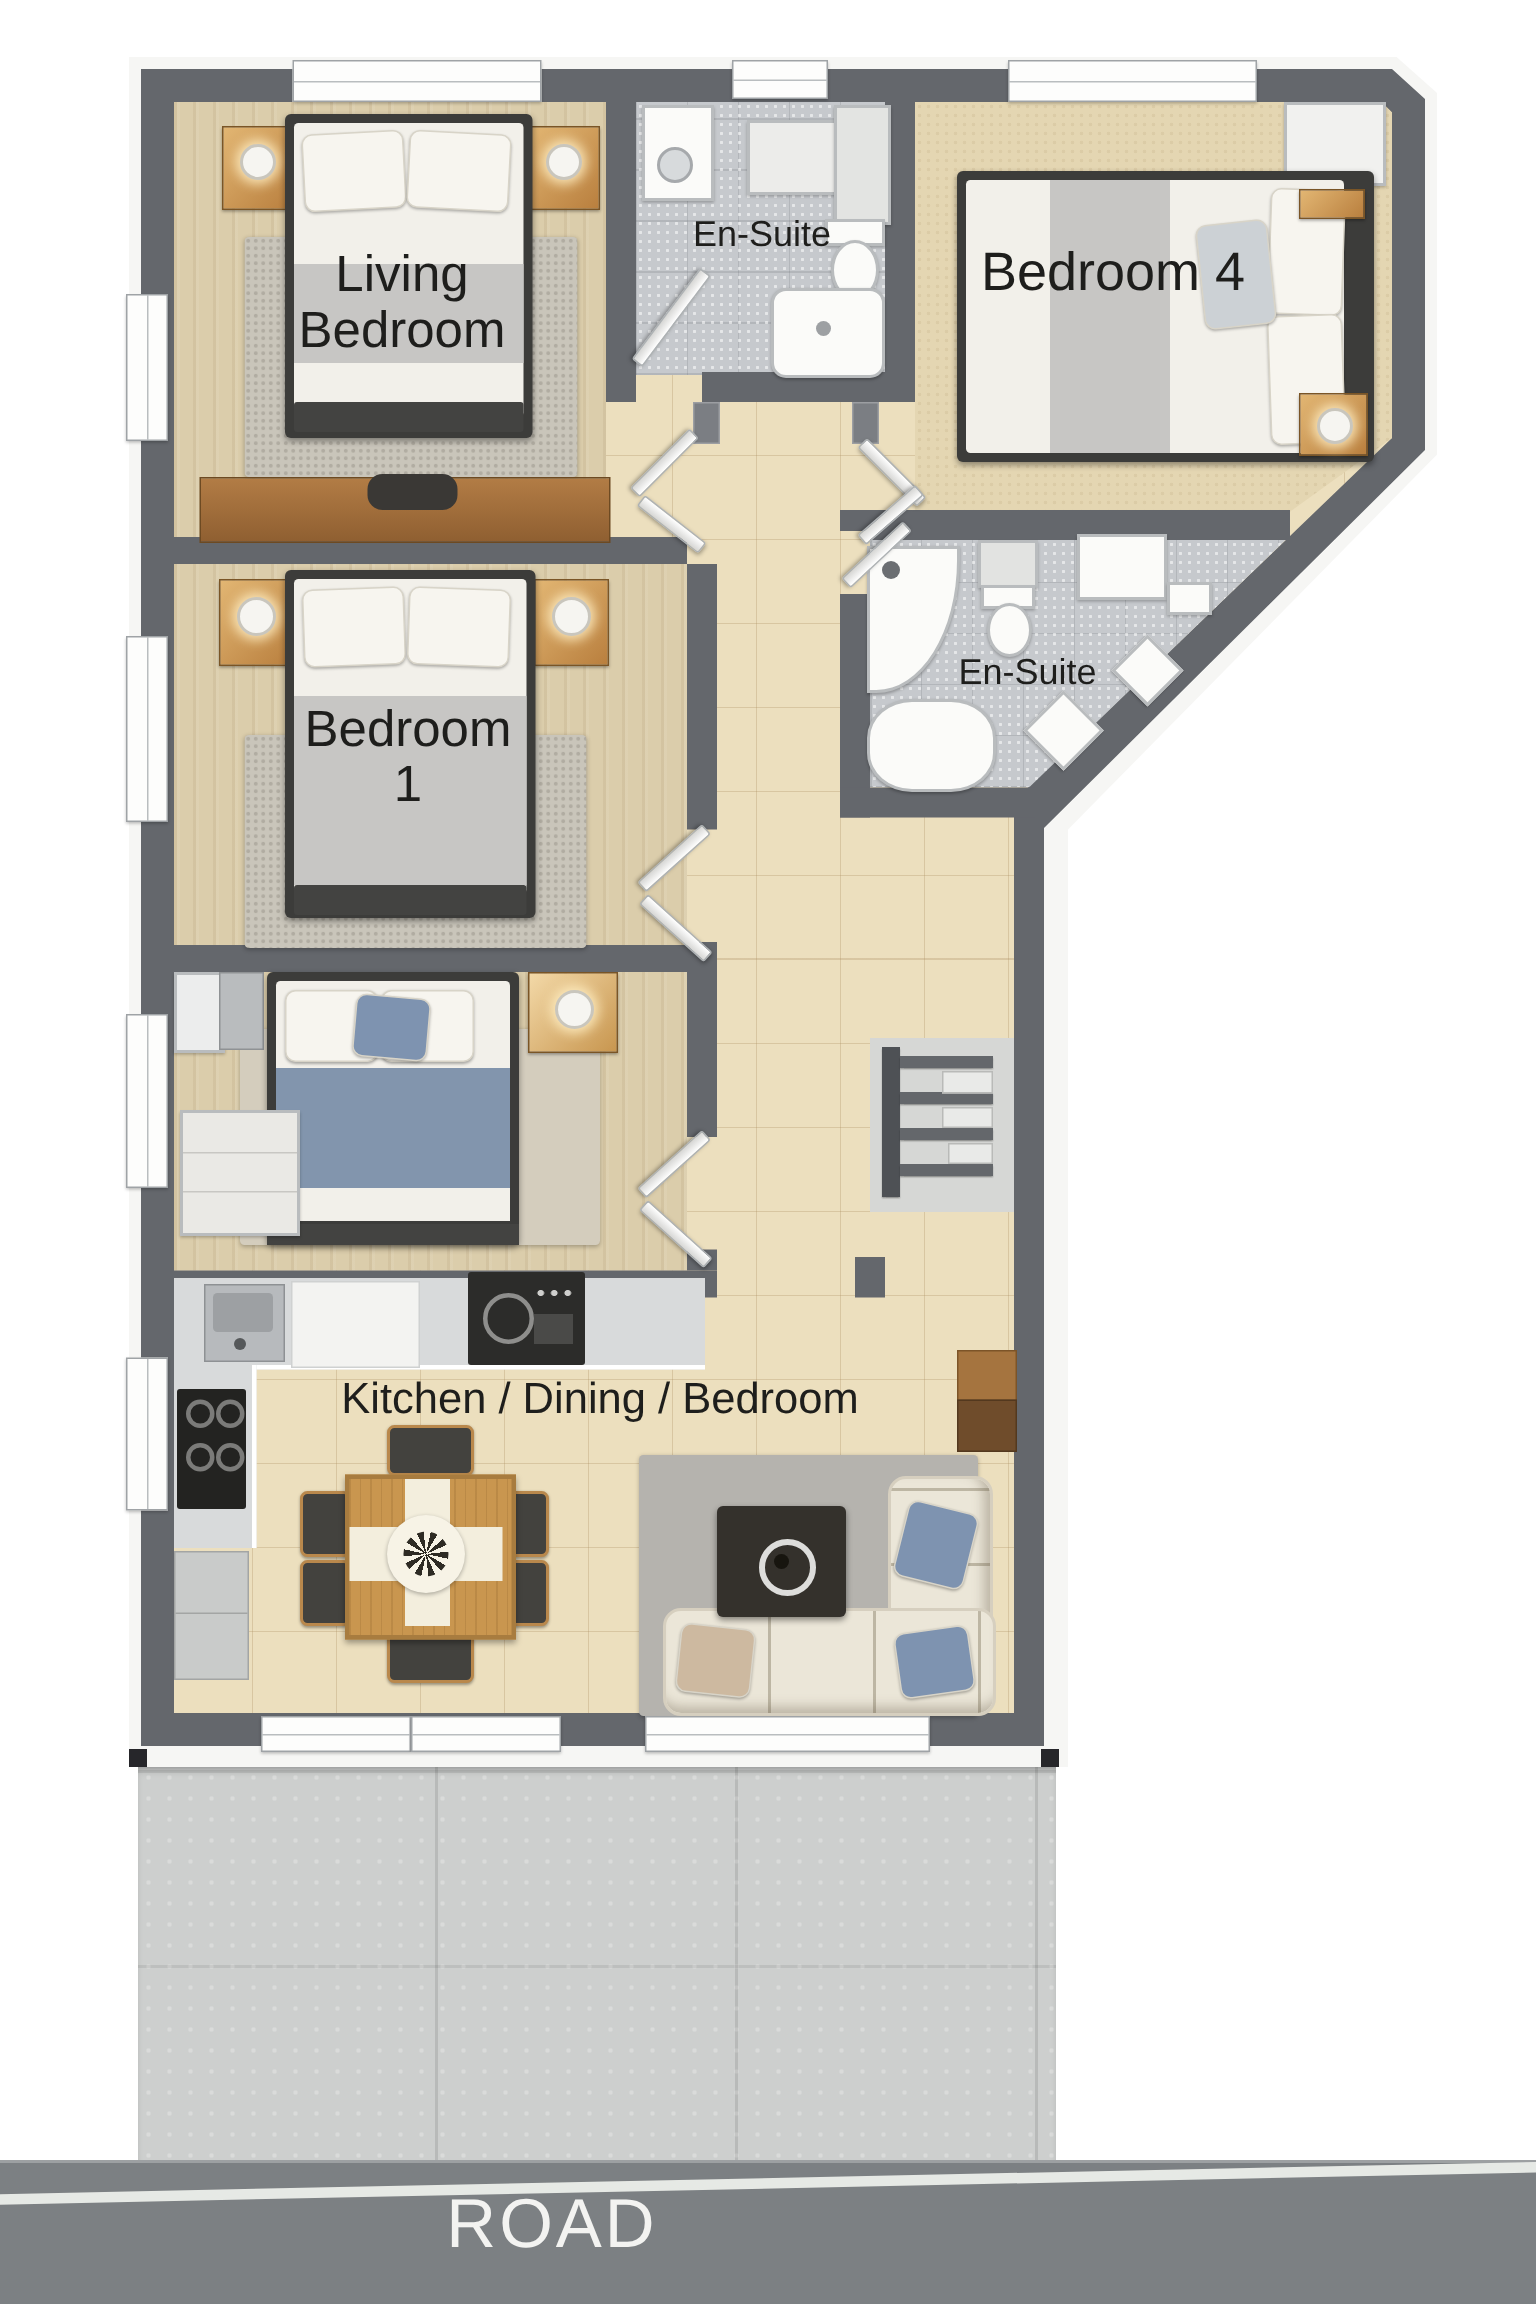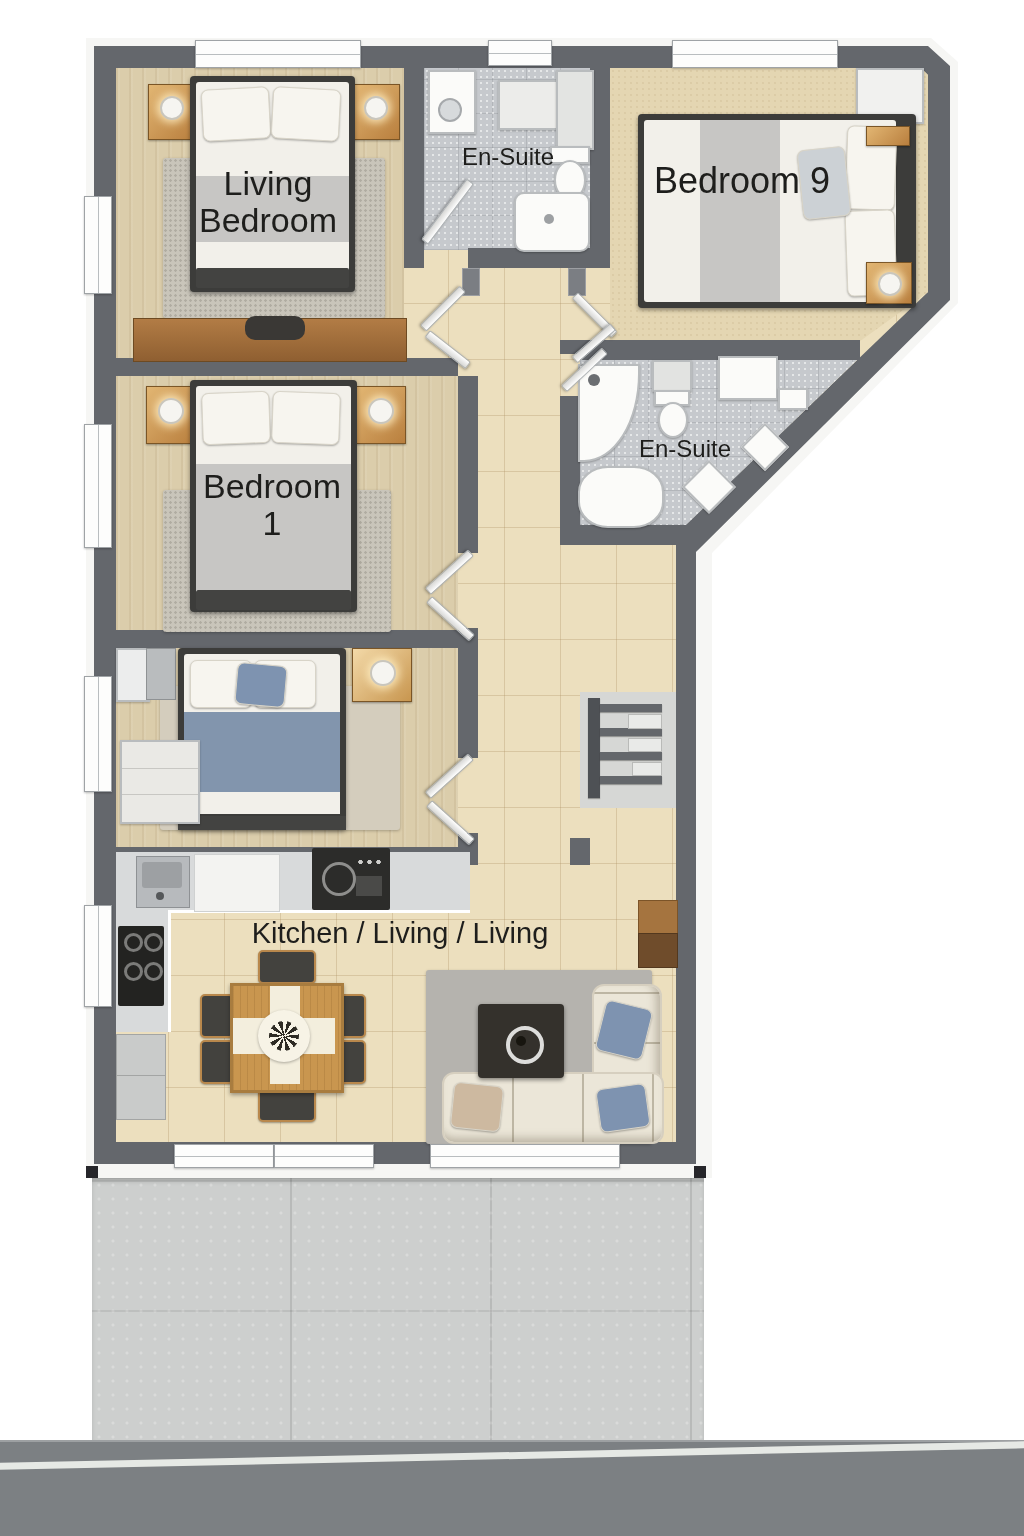--- a/index.html
+++ b/index.html
@@ -62,20 +62,22 @@
   <div class="abs" style="left:92px;top:1178px;width:612px;height:262px;background:var(--c-driveway);
               background-image:
                 repeating-linear-gradient(90deg,transparent 0 198px,rgba(0,0,0,.10) 198px 200px),
                 repeating-linear-gradient(0deg,transparent 0 128px,rgba(0,0,0,.08) 128px 130px),
                 radial-gradient(rgba(255,255,255,.25) 1px,transparent 2px);
               background-size:auto,auto,14px 14px;box-shadow:inset 0 4px 6px -3px rgba(0,0,0,.35);"></div>
   <div class="abs" style="left:0;top:1440px;width:1024px;height:96px;background:var(--c-road);
               box-shadow:inset 0 2px 0 rgba(255,255,255,.25);"></div>
   <div class="abs" style="left:-10px;top:1452px;width:1050px;height:7px;background:var(--c-road-line);
               transform:rotate(-1.2deg);opacity:.95;"></div>
+  <div class="abs room-label" style="left:238px;top:1458px;width:260px;font-size:46px;font-weight:500;
+              letter-spacing:2px;color:var(--c-road-text);">ROAD</div>
 
   <div class="layer" style="background:var(--c-trim);filter:drop-shadow(0 2px 3px rgba(0,0,0,.2));
               clip-path:polygon(86px 38px,931px 38px,958px 62px,958px 303px,712px 553px,712px 1178px,86px 1178px);"></div>
   <div class="layer" style="background:var(--c-wall);
               clip-path:polygon(94px 46px,928px 46px,950px 66px,950px 300px,696px 552px,696px 1164px,94px 1164px);"></div>
   <div class="layer tilefloor" style="clip-path:polygon(116px 68px,921px 68px,928px 75px,928px 292px,676px 534px,676px 1142px,116px 1142px);"></div>
 
   <div class="abs carpet" style="left:116px;top:68px;width:288px;height:290px;"></div>
   <div class="abs carpet" style="left:116px;top:376px;width:342px;height:254px;"></div>
   <div class="abs carpet" style="left:116px;top:648px;width:342px;height:199px;"></div>
@@ -257,21 +259,21 @@
   <div class="leaf" style="left:474px;top:760px;width:56px;transform:rotate(138deg);"></div>
   <div class="leaf" style="left:432px;top:800px;width:56px;transform:rotate(42deg);"></div>
   <div class="leaf" style="left:474px;top:184px;width:74px;transform:rotate(127deg);"></div>
   <div class="leaf" style="left:608px;top:354px;width:54px;transform:rotate(137deg);"></div>
 
   <div class="abs room-label" style="left:158px;top:165px;width:220px;font-size:34px;">
     <div>Living</div>
     <div>Bedroom</div>
   </div>
   <div class="abs room-label" style="left:438px;top:144px;width:140px;font-size:24px;">En-Suite</div>
-  <div class="abs room-label" style="left:632px;top:162px;width:220px;font-size:36px;">Bedroom 9</div>
+  <div class="abs room-label" style="left:632px;top:162px;width:220px;font-size:36px;">Bedroom 4</div>
   <div class="abs room-label" style="left:162px;top:468px;width:220px;font-size:34px;">
     <div>Bedroom</div>
     <div>1</div>
   </div>
   <div class="abs room-label" style="left:615px;top:436px;width:140px;font-size:24px;">En-Suite</div>
-  <div class="abs room-label" style="left:180px;top:918px;width:440px;font-size:29px;">Kitchen / Living / Living</div>
+  <div class="abs room-label" style="left:180px;top:918px;width:440px;font-size:29px;">Kitchen / Dining / Bedroom</div>
 
 </div>
 
 </body></html>

